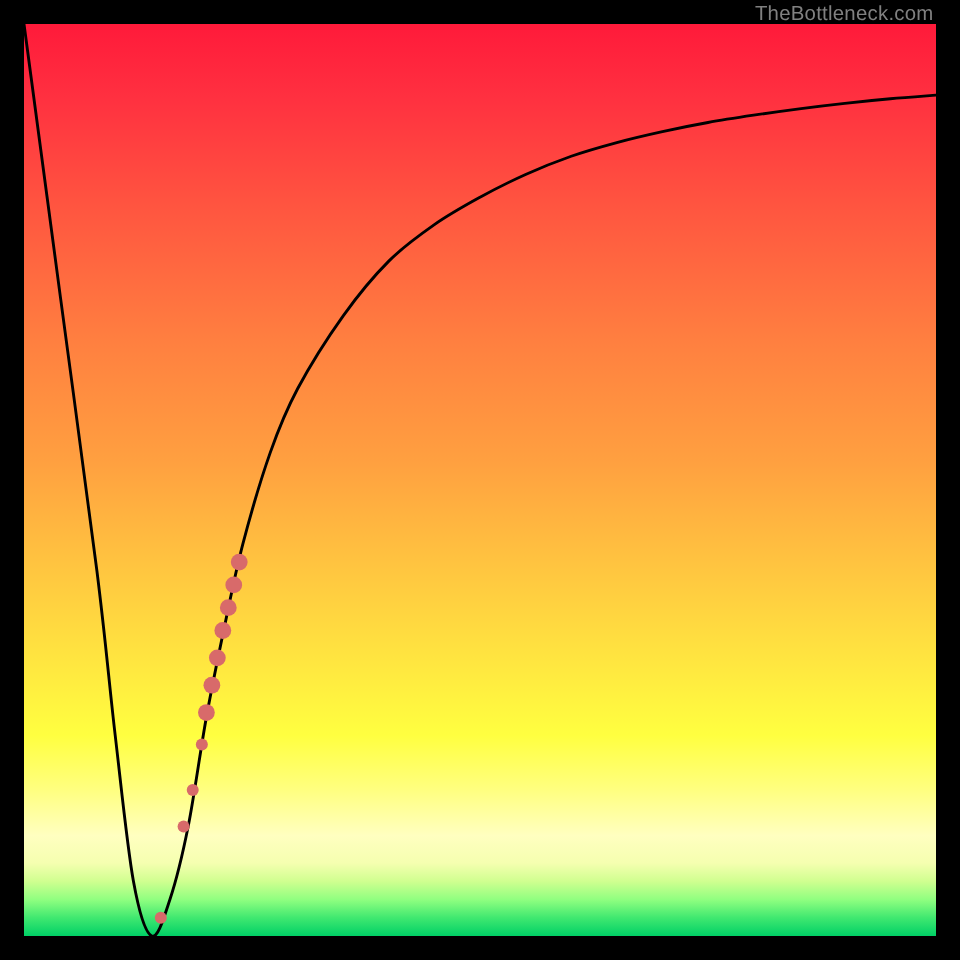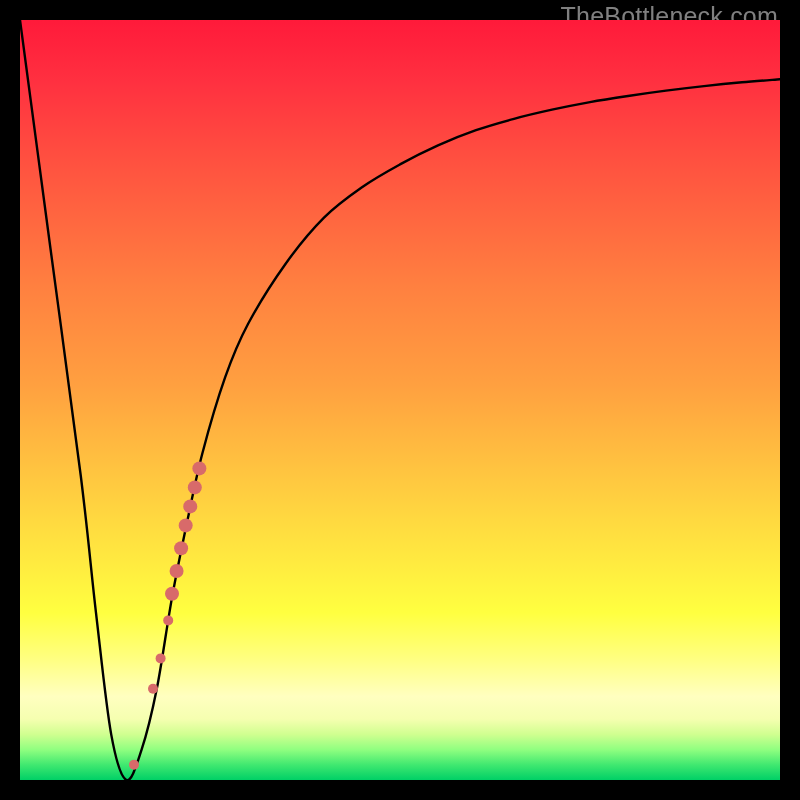--- a/index.html
+++ b/index.html
@@ -43,21 +43,21 @@
       #40e870 98%,
       #00d066 100%
     );
     overflow: hidden;
   }
   .attribution {
     position: absolute;
     top: 2px;
     right: 22px;
     color: #808080;
-    font-size: 25px;
+    font-size: 17px;
     font-weight: 500;
     letter-spacing: 0.2px;
     font-family: Arial, Helvetica, sans-serif;
   }
   svg.curve {
     position: absolute;
     top: 0;
     left: 0;
     width: 760px;
     height: 760px;

